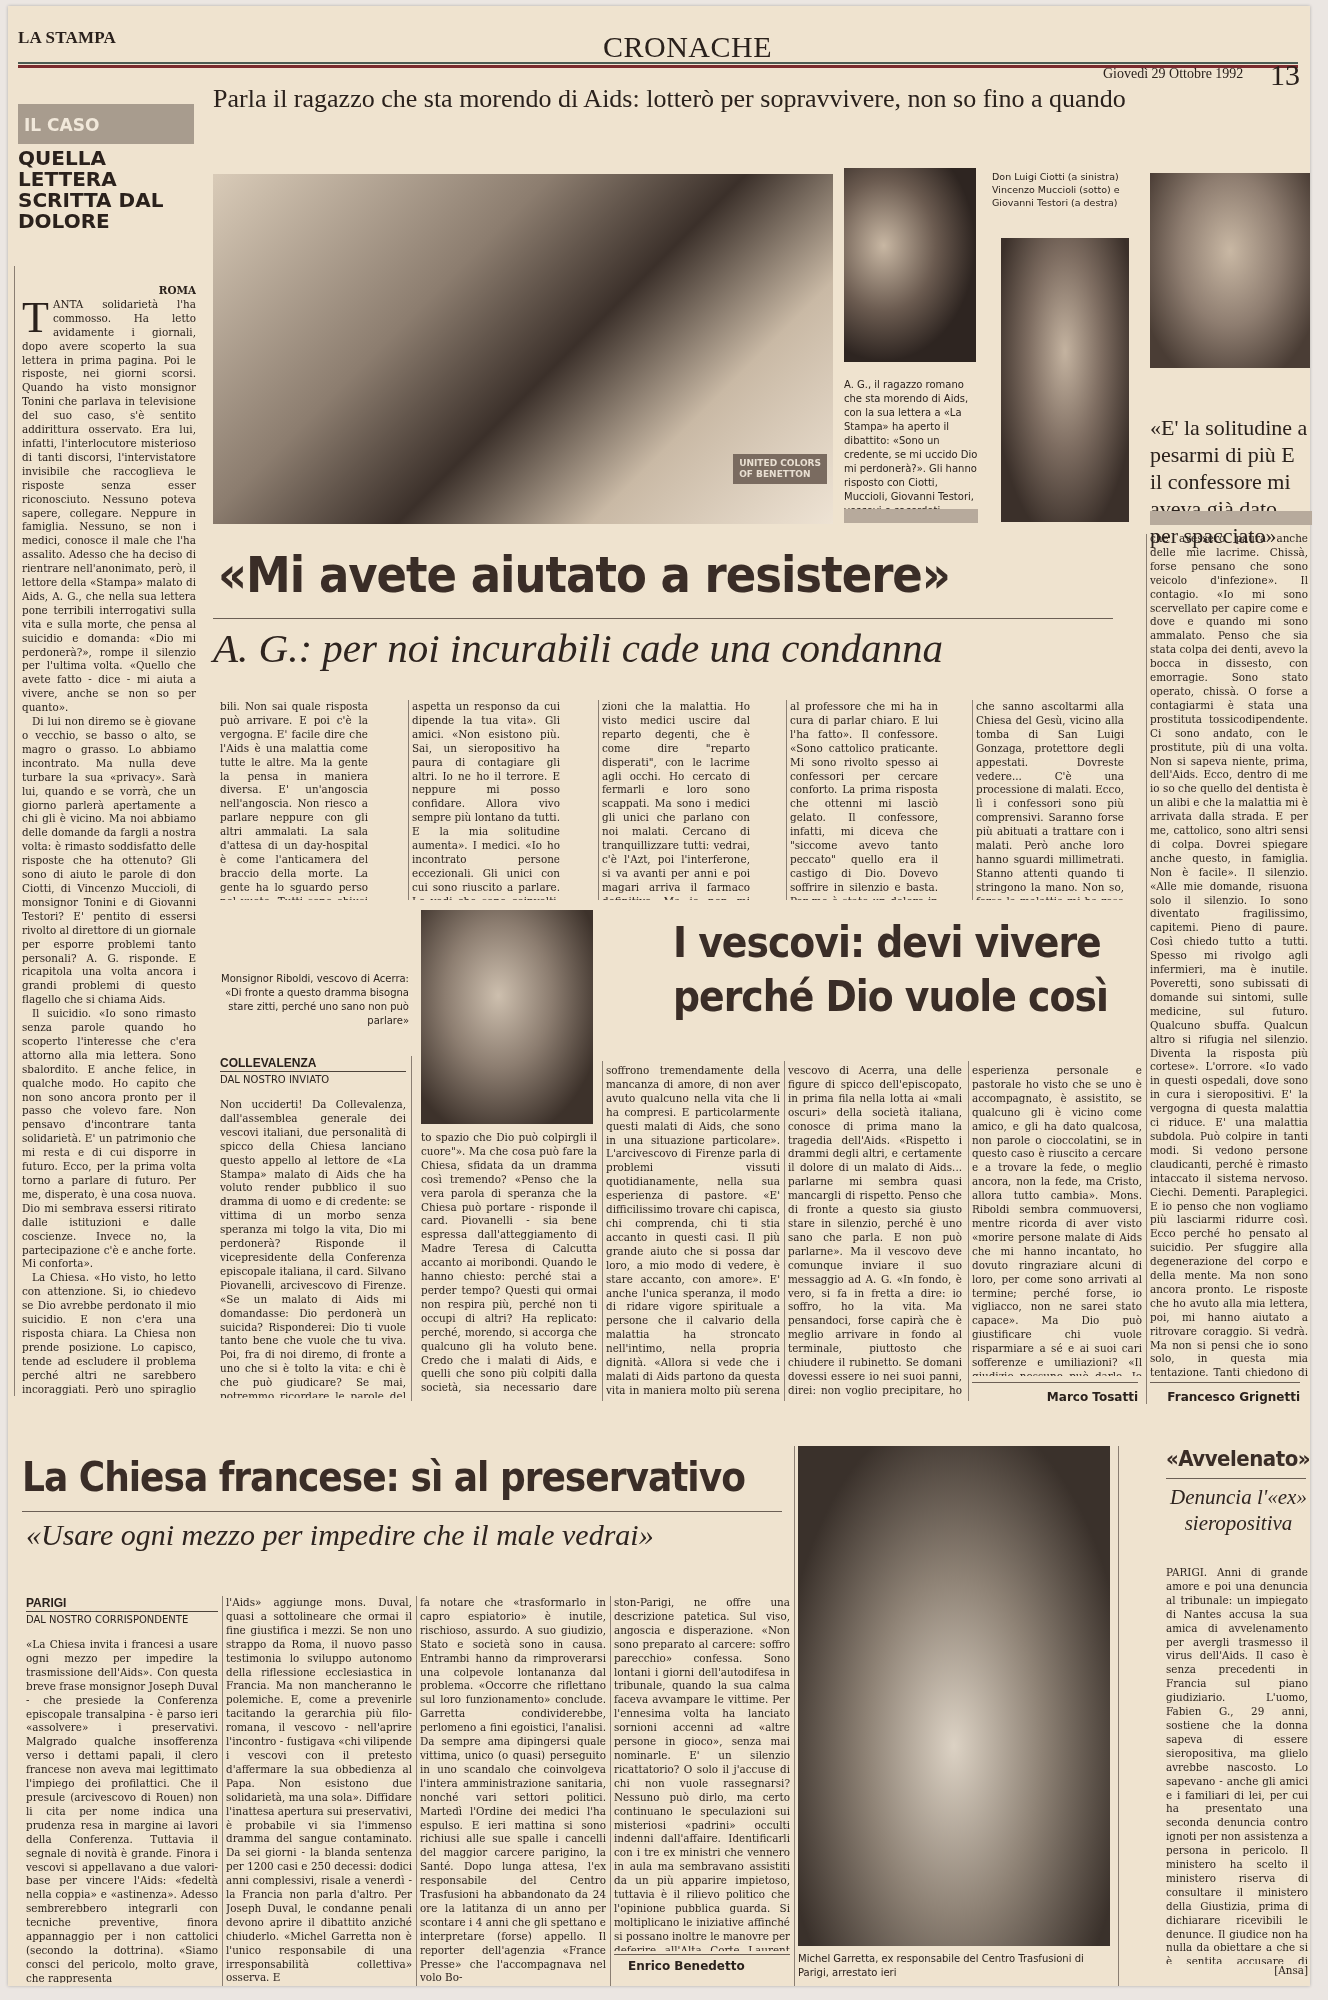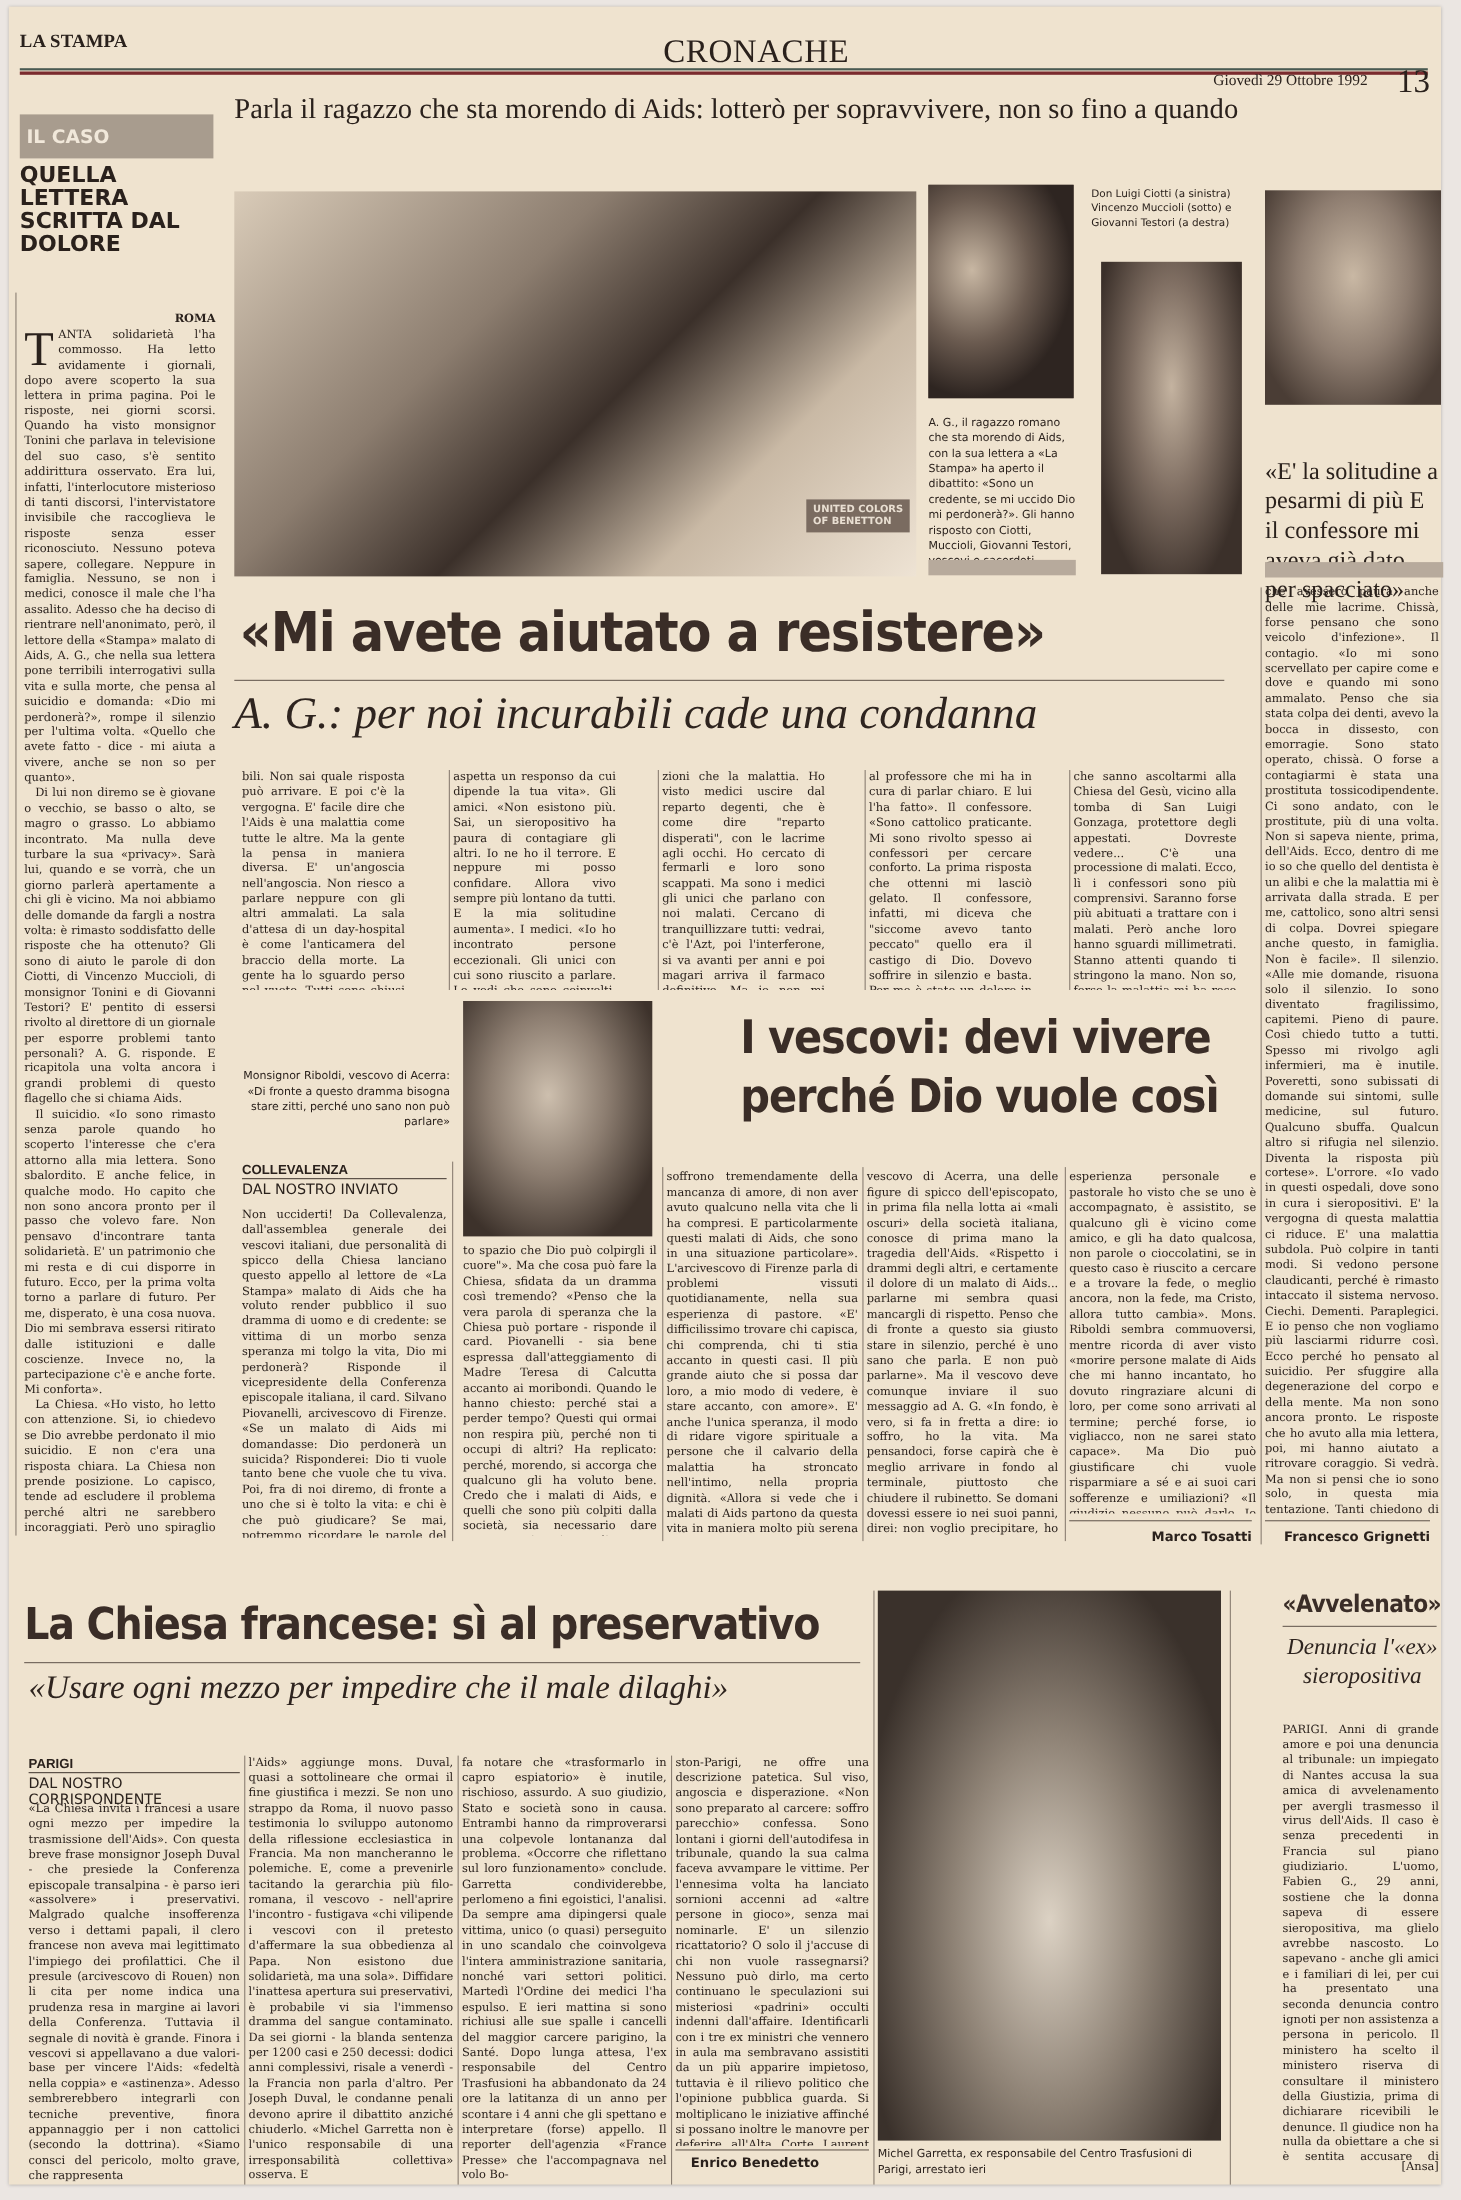--- a/index.html
+++ b/index.html
@@ -36,21 +36,21 @@
   .vline { position: absolute; width: 1px; background: #8a7e72; }
   .hline { position: absolute; height: 1px; background: #6b5f55; }
 
   .big-head { font-family: "DejaVu Sans", sans-serif; font-weight: bold; font-stretch: condensed; color: #3a2d27; letter-spacing: -1px; white-space: nowrap; }
   .italic-deck { font-family: "Liberation Serif", serif; font-style: italic; color: #2e241f; white-space: nowrap; }
   .pullquote { font-family: "Liberation Serif", serif; font-size: 22px; line-height: 27px; }
   .greybar { background: #b7aa9c; height: 14px; }
 
   .dropcap { float: left; font-family: "Liberation Serif", serif; font-size: 44px; line-height: 36px; margin: 2px 4px 0 0; }
   .dateline { font-family: Liberation Sans, sans-serif; font-weight: bold; font-size: 12px; border-bottom: 1px solid #4d423a; padding-bottom: 1px; }
-  .dateline-sub { font-family: "DejaVu Sans", sans-serif; font-size: 13px; margin-top: 2px; }
+  .dateline-sub { font-family: "DejaVu Sans", sans-serif; font-size: 10px; margin-top: 2px; }
   .byline { font-family: "DejaVu Sans", sans-serif; font-weight: bold; font-size: 12px; text-align: center; }
   .right { text-align: right; }
 </style>
 </head>
 <body>
 
 <div class="page">
 
   <div class="abs masthead-left">LA STAMPA</div>
   <div class="abs section-title">CRONACHE</div>
@@ -127,21 +127,21 @@
   <div class="abs col" style="left:598px; top:1058px; width:174px; height:334px;">soffrono tremendamente della mancanza di amore, di non aver avuto qualcuno nella vita che li ha compresi. E particolarmente questi malati di Aids, che sono in una situazione particolare». L'arcivescovo di Firenze parla di problemi vissuti quotidianamente, nella sua esperienza di pastore. «E' difficilissimo trovare chi capisca, chi comprenda, chi ti stia accanto in questi casi. Il più grande aiuto che si possa dar loro, a mio modo di vedere, è stare accanto, con amore». E' anche l'unica speranza, il modo di ridare vigore spirituale a persone che il calvario della malattia ha stroncato nell'intimo, nella propria dignità. «Allora si vede che i malati di Aids partono da questa vita in maniera molto più serena che non altri malati. Non so - aggiunge Piovanelli - come mai questo avvenga, ma posso dirlo, perché all'Ospedale di Firenze questa è una testimonianza frequente. Partono riconciliati». Anche Mons. Antonio Riboldi,</div>
   <div class="vline" style="left:776px; top:1055px; height:340px;"></div>
   <div class="abs col" style="left:780px; top:1058px; width:174px; height:334px;">vescovo di Acerra, una delle figure di spicco dell'episcopato, in prima fila nella lotta ai «mali oscuri» della società italiana, conosce di prima mano la tragedia dell'Aids. «Rispetto i drammi degli altri, e certamente il dolore di un malato di Aids... parlarne mi sembra quasi mancargli di rispetto. Penso che di fronte a questo sia giusto stare in silenzio, perché è uno sano che parla. E non può parlarne». Ma il vescovo deve comunque inviare il suo messaggio ad A. G. «In fondo, è vero, si fa in fretta a dire: io soffro, ho la vita. Ma pensandoci, forse capirà che è meglio arrivare in fondo al terminale, piuttosto che chiudere il rubinetto. Se domani dovessi essere io nei suoi panni, direi: non voglio precipitare, ho fatto trenta, arrivo a trentuno. Poi il Buon Padre Eterno mi aiuterà ad arrivare». Anche il vescovo di Acerra è confortato con le sofferenze della «peste del secolo». «Ho conosciuto tantissimi malati di Aids che sono giunti in fondo con serenità. E nella mia</div>
   <div class="vline" style="left:960px; top:1055px; height:340px;"></div>
   <div class="abs col" style="left:964px; top:1058px; width:170px; height:312px;">esperienza personale e pastorale ho visto che se uno è accompagnato, è assistito, se qualcuno gli è vicino come amico, e gli ha dato qualcosa, non parole o cioccolatini, se in questo caso è riuscito a cercare e a trovare la fede, o meglio ancora, non la fede, ma Cristo, allora tutto cambia». Mons. Riboldi sembra commuoversi, mentre ricorda di aver visto «morire persone malate di Aids che mi hanno incantato, ho dovuto ringraziare alcuni di loro, per come sono arrivati al termine; perché forse, io vigliacco, non ne sarei stato capace». Ma Dio può giustificare chi vuole risparmiare a sé e ai suoi cari sofferenze e umiliazioni? «Il giudizio nessuno può darlo. Io non so cosa avrei fatto nei panni di Dio». Ma le ultime parole sono un appello ad A. G.: «Anche in nome di tutti noi che viviamo: vorremmo vedere tutti arrivare in fondo, con coraggio, nessuno troncare la propria vita».</div>
   <div class="hline" style="left:964px; top:1376px; width:166px;"></div>
   <div class="abs byline right" style="left:964px; top:1384px; width:166px;">Marco Tosatti</div>
 
   <div class="abs big-head" style="left:14px; top:1448px; font-size:40px;">La Chiesa francese: sì al preservativo</div>
   <div class="hline" style="left:14px; top:1505px; width:760px;"></div>
-  <div class="abs italic-deck" style="left:18px; top:1512px; font-size:30px;">«Usare ogni mezzo per impedire che il male dilaghi»</div>
+  <div class="abs italic-deck" style="left:18px; top:1512px; font-size:30px;">«Usare ogni mezzo per impedire che il male vedrai»</div>
   <div class="abs" style="left:18px; top:1590px; width:192px;">
     <div class="dateline">PARIGI</div>
     <div class="dateline-sub">DAL NOSTRO CORRISPONDENTE</div>
   </div>
   <div class="abs col" style="left:18px; top:1632px; width:192px; height:345px;">«La Chiesa invita i francesi a usare ogni mezzo per impedire la trasmissione dell'Aids». Con questa breve frase monsignor Joseph Duval - che presiede la Conferenza episcopale transalpina - è parso ieri «assolvere» i preservativi. Malgrado qualche insofferenza verso i dettami papali, il clero francese non aveva mai legittimato l'impiego dei profilattici. Che il presule (arcivescovo di Rouen) non li cita per nome indica una prudenza resa in margine ai lavori della Conferenza. Tuttavia il segnale di novità è grande. Finora i vescovi si appellavano a due valori-base per vincere l'Aids: «fedeltà nella coppia» e «astinenza». Adesso sembrerebbero integrarli con tecniche preventive, finora appannaggio per i non cattolici (secondo la dottrina). «Siamo consci del pericolo, molto grave, che rappresenta</div>
   <div class="vline" style="left:214px; top:1590px; height:390px;"></div>
   <div class="abs col" style="left:218px; top:1590px; width:186px; height:390px;">l'Aids» aggiunge mons. Duval, quasi a sottolineare che ormai il fine giustifica i mezzi. Se non uno strappo da Roma, il nuovo passo testimonia lo sviluppo autonomo della riflessione ecclesiastica in Francia. Ma non mancheranno le polemiche. E, come a prevenirle tacitando la gerarchia più filo-romana, il vescovo - nell'aprire l'incontro - fustigava «chi vilipende i vescovi con il pretesto d'affermare la sua obbedienza al Papa. Non esistono due solidarietà, ma una sola». Diffidare l'inattesa apertura sui preservativi, è probabile vi sia l'immenso dramma del sangue contaminato. Da sei giorni - la blanda sentenza per 1200 casi e 250 decessi: dodici anni complessivi, risale a venerdì - la Francia non parla d'altro. Per Joseph Duval, le condanne penali devono aprire il dibattito anziché chiuderlo. «Michel Garretta non è l'unico responsabile di una irresponsabilità collettiva» osserva. E</div>
   <div class="vline" style="left:408px; top:1590px; height:390px;"></div>
   <div class="abs col" style="left:412px; top:1590px; width:186px; height:390px;">fa notare che «trasformarlo in capro espiatorio» è inutile, rischioso, assurdo. A suo giudizio, Stato e società sono in causa. Entrambi hanno da rimproverarsi una colpevole lontananza dal problema. «Occorre che riflettano sul loro funzionamento» conclude. Garretta condividerebbe, perlomeno a fini egoistici, l'analisi. Da sempre ama dipingersi quale vittima, unico (o quasi) perseguito in uno scandalo che coinvolgeva l'intera amministrazione sanitaria, nonché vari settori politici. Martedì l'Ordine dei medici l'ha espulso. E ieri mattina si sono richiusi alle sue spalle i cancelli del maggior carcere parigino, la Santé. Dopo lunga attesa, l'ex responsabile del Centro Trasfusioni ha abbandonato da 24 ore la latitanza di un anno per scontare i 4 anni che gli spettano e interpretare (forse) appello. Il reporter dell'agenzia «France Presse» che l'accompagnava nel volo Bo-</div>
   <div class="vline" style="left:602px; top:1590px; height:390px;"></div>

